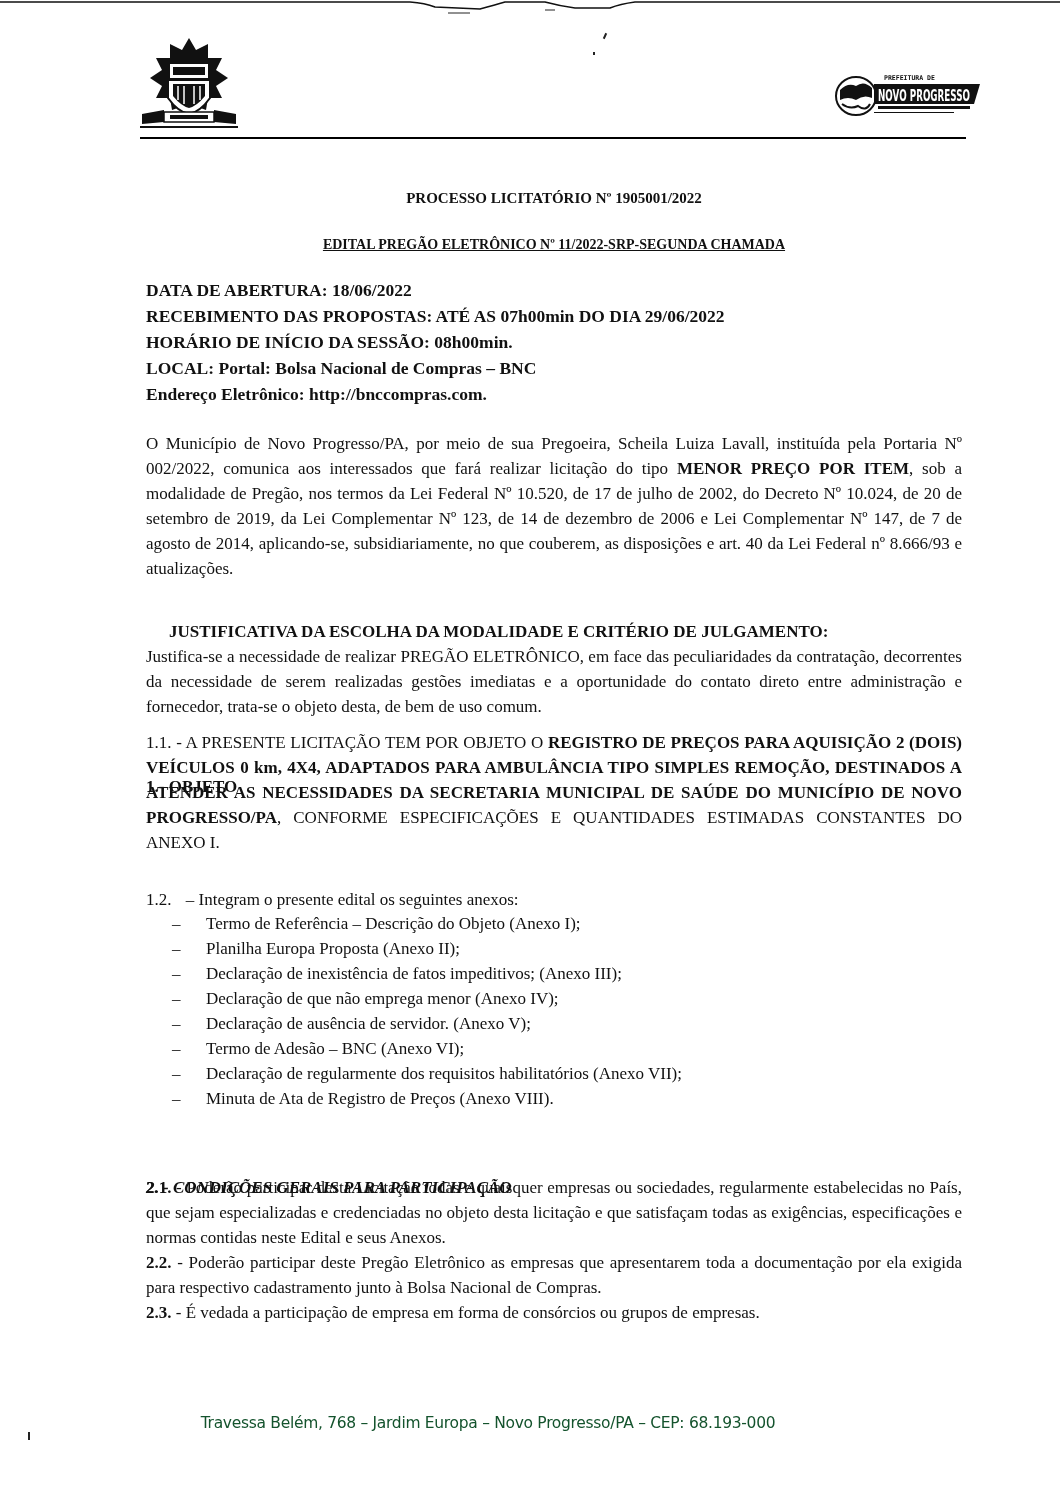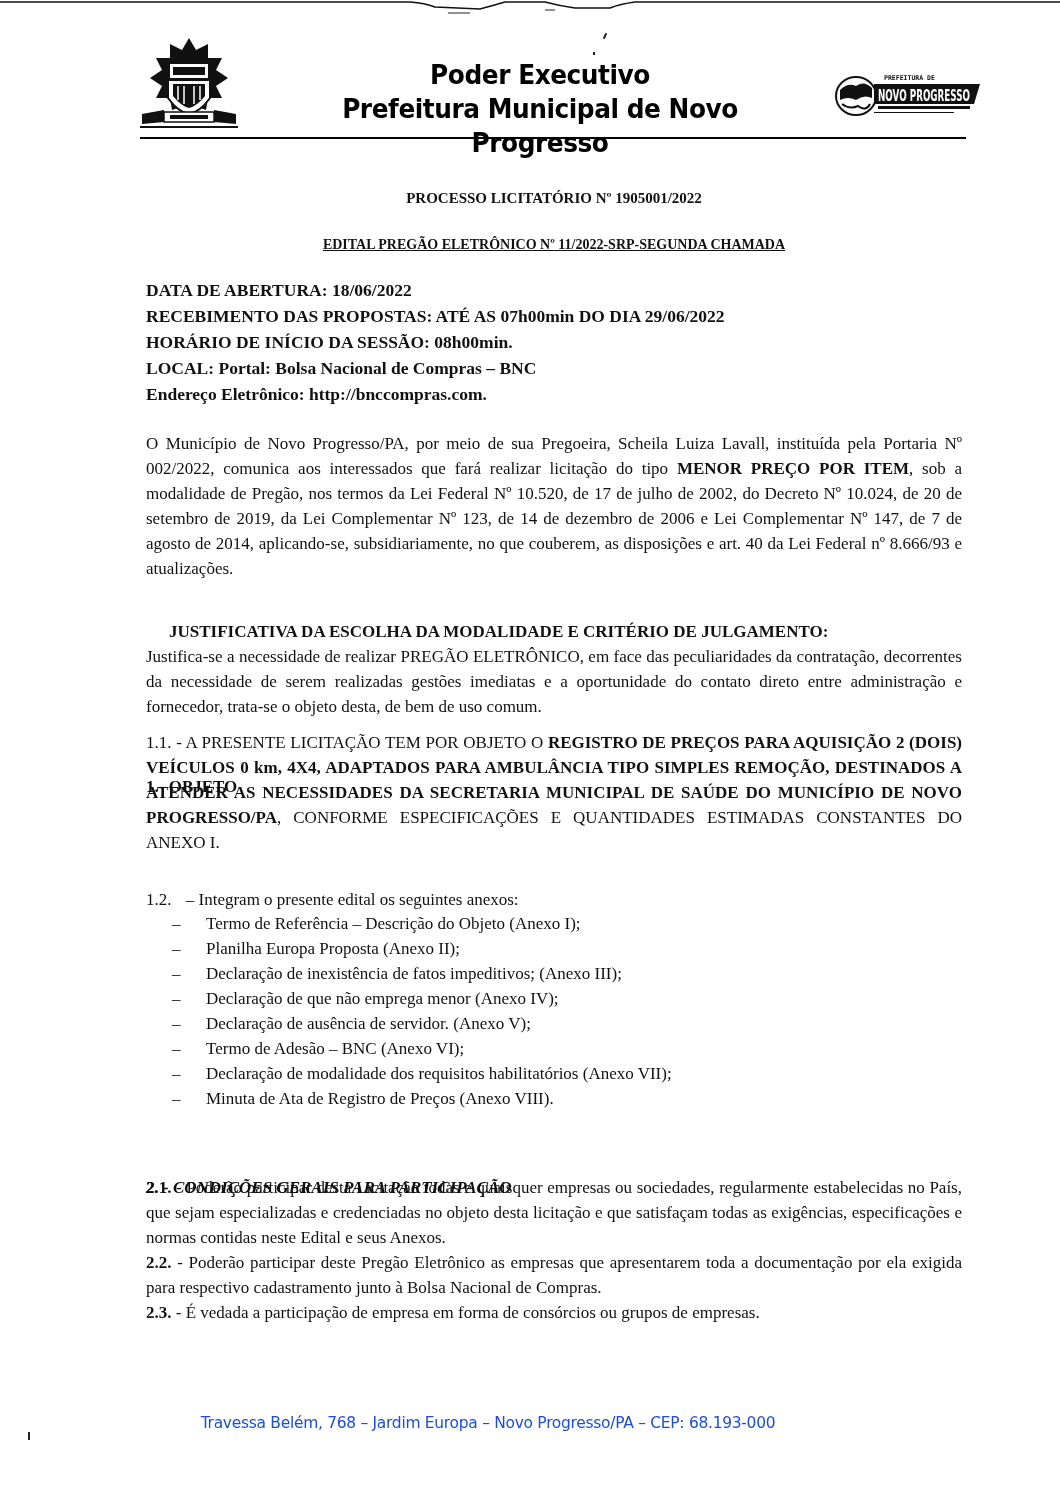--- a/index.html
+++ b/index.html
@@ -36,21 +36,21 @@
   .annex-list { position: absolute; left: 0; top: 731px; width: 816px; margin: 0; padding: 0; list-style: none; }
   .annex-list li { position: relative; padding-left: 60px; line-height: 25px; white-space: nowrap; }
   .annex-list li .dash { position: absolute; left: 26px; top: 0; }
   .p-cond-h { top: 995px; font-weight: bold; white-space: nowrap; font-style: italic; }
   .p-21 { top: 995px; }
   .p-22 { top: 1070px; }
   .p-23 { top: 1120px; white-space: nowrap; }
   .num-gap { display: inline-block; width: 10px; }
 
   .footer { position: absolute; left: 0; top: 1414px; width: 976px; text-align: center;
-    font-family: "DejaVu Sans", sans-serif; font-size: 15.5px; color: #1d4ed8; letter-spacing: -0.3px; }
+    font-family: "DejaVu Sans", sans-serif; font-size: 15.5px; color: #14532d; letter-spacing: -0.3px; }
   .scan-mark { position: absolute; left: 28px; top: 1432px; width: 2px; height: 8px; background: #222; }
   .scan-mark2 { position: absolute; left: 604px; top: 33px; width: 2px; height: 6px; background: #222; transform: rotate(25deg); }
   .scan-mark3 { position: absolute; left: 593px; top: 52px; width: 2px; height: 3px; background: #222; }
 </style>
 </head>
 <body>
 
 <div class="page">
 
   <svg class="top-edge" viewBox="0 0 1060 20" width="1060" height="20">
@@ -69,24 +69,20 @@
       <path d="M28 44 L70 44 L70 62 Q60 76 49 78 Q38 76 28 62 Z" fill="#fff" stroke="#111" stroke-width="2"></path>
       <path d="M33 48 L65 48 L65 60 Q57 70 49 72 Q41 70 33 60 Z" fill="#111"></path>
       <path d="M38 50 L38 64 M44 50 L44 68 M54 50 L54 68 M60 50 L60 64" stroke="#fff" stroke-width="1.5"></path>
       <path d="M2 78 L24 74 L24 86 L2 88 Z" fill="#111"></path>
       <path d="M96 78 L74 74 L74 86 L96 88 Z" fill="#111"></path>
       <rect x="24" y="76" width="50" height="10" fill="#fff" stroke="#111" stroke-width="1.5"></rect>
       <rect x="30" y="79" width="38" height="4" fill="#111"></rect>
       <rect x="0" y="90" width="98" height="2" fill="#111"></rect>
     </svg>
 
-    <div class="header-titles">
-      <div class="header-title-1">Poder Executivo</div>
-      <div class="header-title-2">Prefeitura Municipal de Novo Progresso</div>
-    </div>
 
     <svg class="logo-right" viewBox="0 0 146 46" width="146" height="46">
       <ellipse cx="22" cy="24" rx="20" ry="19" fill="#fff" stroke="#111" stroke-width="2"></ellipse>
       <path d="M6 18 Q14 10 22 14 Q30 8 38 16 L38 26 Q30 22 22 28 Q14 24 6 28 Z" fill="#111"></path>
       <path d="M8 32 Q16 38 24 34 Q32 40 36 32" fill="none" stroke="#111" stroke-width="2"></path>
       <text x="50" y="8" font-family="DejaVu Sans Mono, monospace" font-size="6.5" font-weight="bold" fill="#111">PREFEITURA DE</text>
       <polygon points="40,12 146,12 140,32 40,32" fill="#111"></polygon>
       <text x="44" y="29" font-family="DejaVu Sans, sans-serif" font-size="15" font-weight="bold" fill="#fff" textLength="92" lengthAdjust="spacingAndGlyphs">NOVO PROGRESSO</text>
       <rect x="44" y="34" width="92" height="3" fill="#111"></rect>
       <rect x="40" y="40" width="80" height="1" fill="#111"></rect>
@@ -116,21 +112,21 @@
 
     <div class="para p-anx-h"><span>1.2.</span><span class="num-gap"></span><span> – Integram o presente edital os seguintes anexos:</span></div>
 
     <ul class="annex-list">
       <li><span class="dash">–</span><span>Termo de Referência – Descrição do Objeto (Anexo I);</span></li>
       <li><span class="dash">–</span><span>Planilha Europa Proposta (Anexo II);</span></li>
       <li><span class="dash">–</span><span>Declaração de inexistência de fatos impeditivos; (Anexo III);</span></li>
       <li><span class="dash">–</span><span>Declaração de que não emprega menor (Anexo IV);</span></li>
       <li><span class="dash">–</span><span>Declaração de ausência de servidor. (Anexo V);</span></li>
       <li><span class="dash">–</span><span>Termo de Adesão – BNC (Anexo VI);</span></li>
-      <li><span class="dash">–</span><span>Declaração de modalidade dos requisitos habilitatórios (Anexo VII);</span></li>
+      <li><span class="dash">–</span><span>Declaração de regularmente dos requisitos habilitatórios (Anexo VII);</span></li>
       <li><span class="dash">–</span><span>Minuta de Ata de Registro de Preços (Anexo VIII).</span></li>
     </ul>
 
     <div class="para p-cond-h">2. - CONDIÇÕES GERAIS PARA PARTICIPAÇÃO</div>
     <div class="para p-21"><span class="b">2.1.</span><span> - Poderão participar desta Licitação todas e quaisquer empresas ou sociedades, regularmente estabelecidas no País, que sejam especializadas e credenciadas no objeto desta licitação e que satisfaçam todas as exigências, especificações e normas contidas neste Edital e seus Anexos.</span></div>
     <div class="para p-22"><span class="b">2.2.</span><span>   - Poderão participar deste Pregão Eletrônico as empresas que apresentarem toda a documentação por ela exigida para respectivo cadastramento junto à Bolsa Nacional de Compras.</span></div>
     <div class="para p-23"><span class="b">2.3.</span><span> - É vedada a participação de empresa em forma de consórcios ou grupos de empresas.</span></div>
   </div>
 
   <div class="footer">Travessa Belém, 768 – Jardim Europa – Novo Progresso/PA – CEP: 68.193-000</div>

